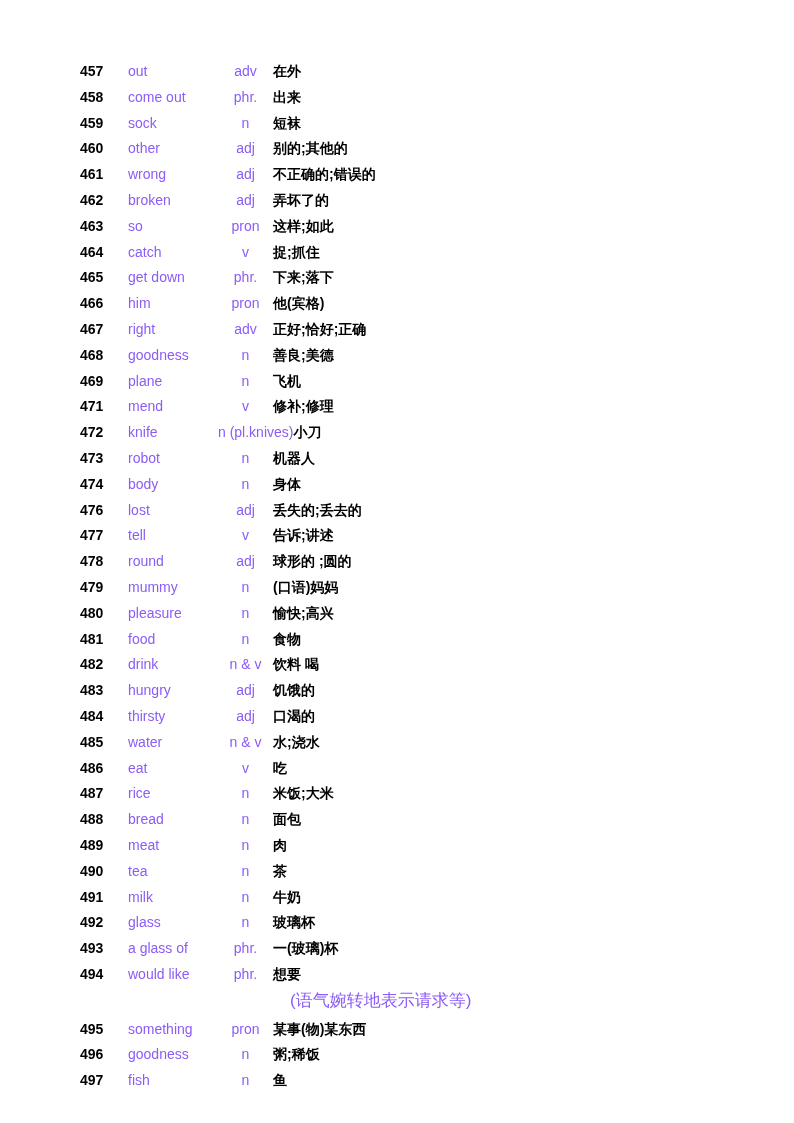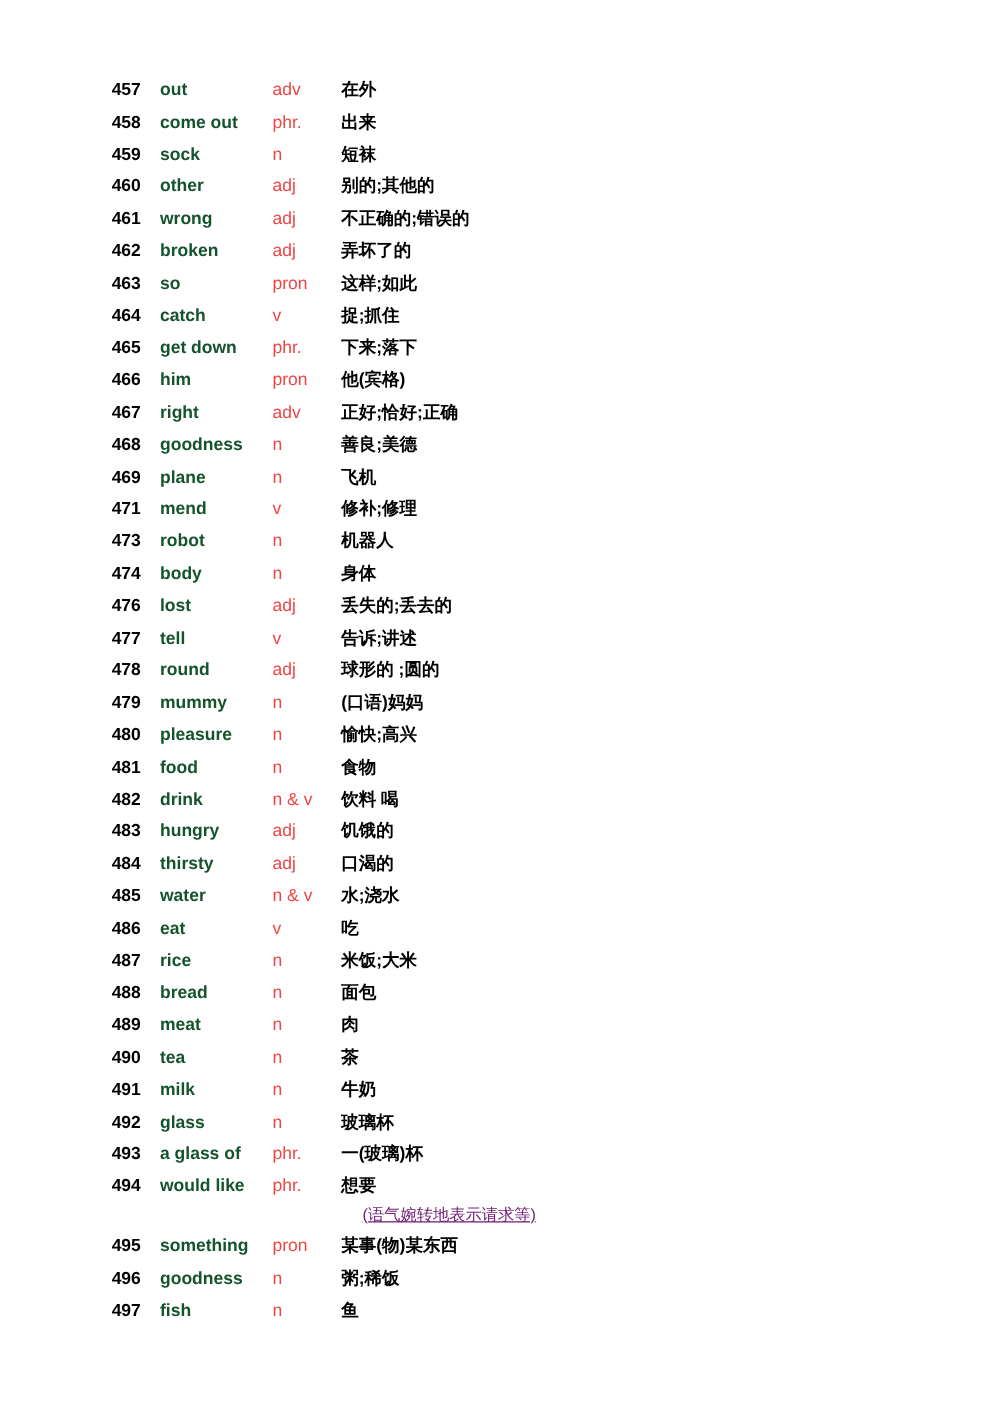--- a/index.html
+++ b/index.html
@@ -22,49 +22,49 @@
     .vocab-item {
       display: flex;
       align-items: baseline;
       line-height: 1.7;
       flex-wrap: wrap;
     }
     .num {
       min-width: 42px;
       font-weight: bold;
       color: #000;
-      text-align: center;
+      text-align: left;
       margin-right: 6px;
     }
     .word {
-      font-weight: bold;
-      color: #14532d;
+      font-weight: normal;
+      color: #8b5cf6;
       min-width: 90px;
     }
     .pos {
-      color: #ef4444;
+      color: #8b5cf6;
       min-width: 55px;
       font-weight: normal;
+      text-align: center;
     }
     .meaning {
       color: #000;
       font-weight: bold;
     }
     .sub-line {
       width: 100%;
       padding-left: 140px;
       color: #000;
       font-weight: normal;
       line-height: 1.7;
     }
     .note {
       padding-left: 210px;
-      color: #701a75;
-      font-size: 13px;
-      text-decoration: underline;
+      color: #8b5cf6;
+      font-size: 17px;
     }
   </style>
 </head>
 <body>
 
 <div class="vocab-list">
 <div class="vocab-item">
       <span class="num">457</span>
       <span class="word">out</span>
       <span class="pos"> adv  </span>
@@ -142,20 +142,26 @@
       <span class="pos"> n  </span>
       <span class="meaning">飞机</span>
     </div>
     <div class="vocab-item">
       <span class="num">471</span>
       <span class="word">mend</span>
       <span class="pos"> v  </span>
       <span class="meaning">修补;修理</span>
     </div>
     <div class="vocab-item">
+      <span class="num">472</span>
+      <span class="word">knife</span>
+      <span class="pos"> n (pl.knives)  </span>
+      <span class="meaning">小刀</span>
+    </div>
+    <div class="vocab-item">
       <span class="num">473</span>
       <span class="word">robot</span>
       <span class="pos"> n  </span>
       <span class="meaning">机器人</span>
     </div>
     <div class="vocab-item">
       <span class="num">474</span>
       <span class="word">body</span>
       <span class="pos"> n  </span>
       <span class="meaning">身体</span>

